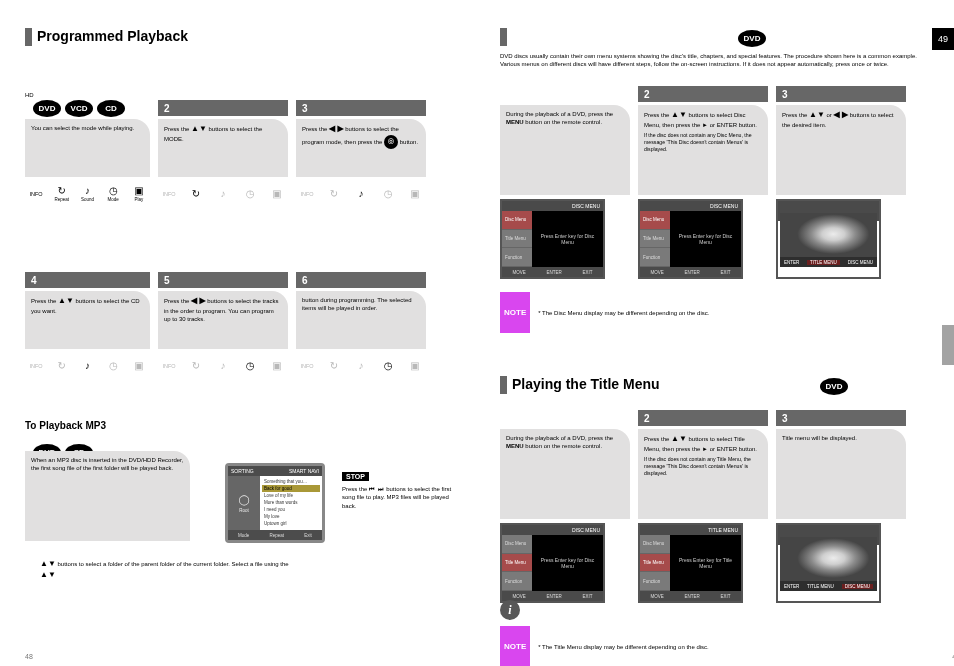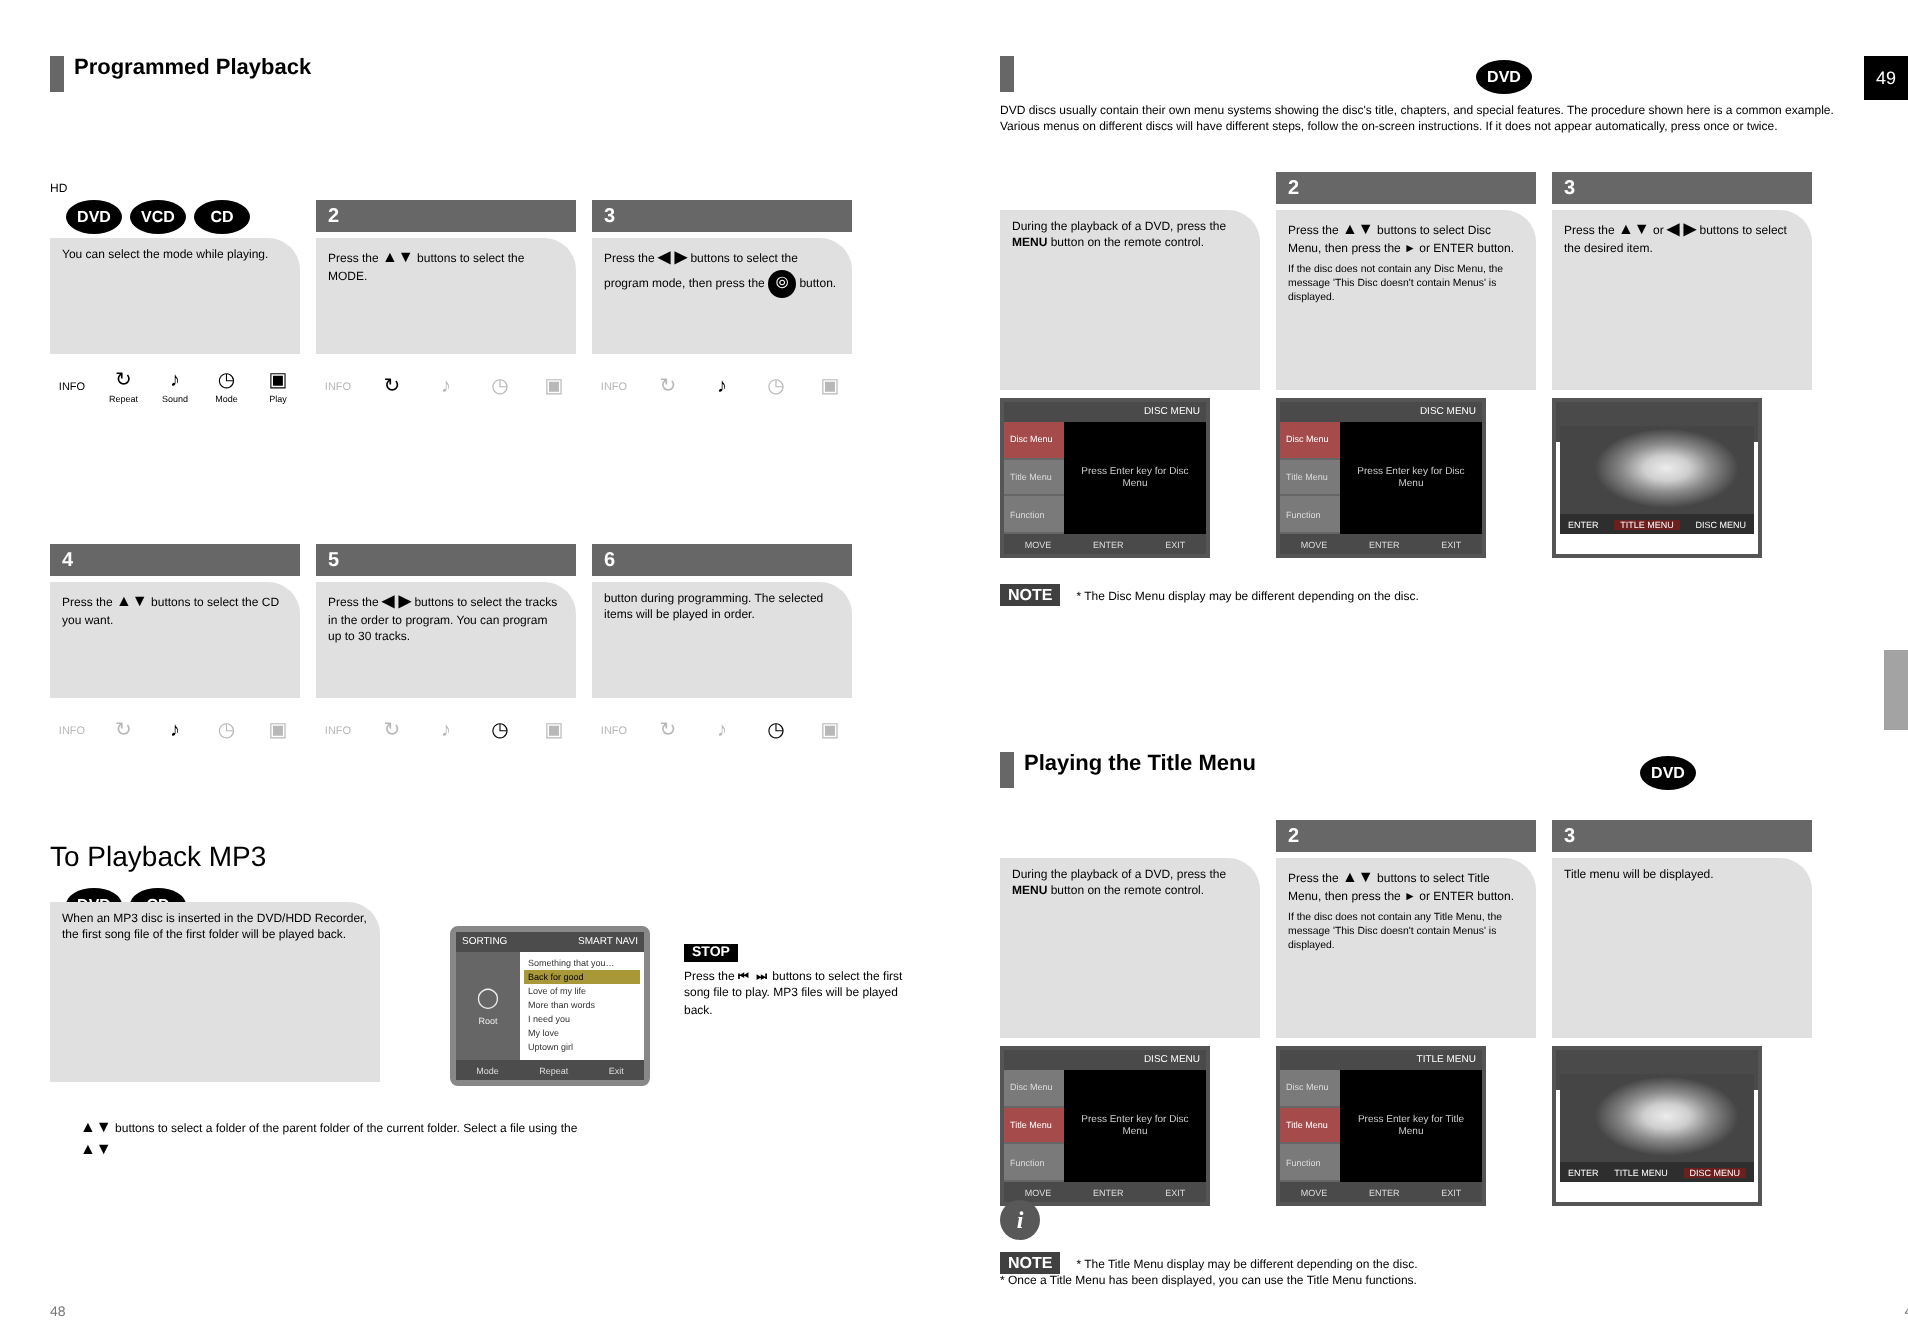--- a/index.html
+++ b/index.html
@@ -6,22 +6,22 @@
   html, body { width: 954px; height: 666px; font-family: Arial, Helvetica, sans-serif; font-size: 7px; color: #000; background: #fff; }
   .page { position: relative; width: 954px; height: 666px; }
   .col-l, .col-r { position: absolute; top: 0; width: 460px; height: 666px; }
   .col-l { left: 25px; }
   .col-r { left: 500px; }
 
   .page-tab { position: absolute; right: 0; top: 28px; width: 22px; height: 22px; background: #000; color: #fff; font-size: 9px; display: flex; align-items: center; justify-content: center; }
   .side-tab { position: absolute; right: 0; top: 325px; width: 12px; height: 40px; background: #a3a3a3; }
 
   .vbar { position: absolute; width: 7px; height: 18px; background: #676767; }
-  .section-title { position: absolute; font-size: 11px; font-weight: bold; }
-  .sub-title { font-size: 14px; font-weight: normal; }
+  .section-title { position: absolute; font-size: 14px; font-weight: bold; }
+  .sub-title { font-size: 10px; font-weight: bold; }
 
   .oval-row { position: absolute; display: flex; gap: 4px; }
   .oval { background: #000; color: #fff; border-radius: 50%; width: 28px; height: 17px; display: flex; align-items: center; justify-content: center; font-size: 8px; font-weight: bold; }
   .mode-label { position: absolute; font-size: 6px; color: #000; }
 
   .steps-row { position: absolute; display: flex; gap: 8px; }
   .step-panel { position: relative; width: 130px; }
   .step-header { background: #676767; color: #fff; font-weight: bold; font-size: 10px; height: 16px; display: flex; align-items: center; padding: 0 6px; }
   .info-box { background: #e1e0e0; height: 58px; margin-top: 3px; border-radius: 0 16px 0 0; position: relative; padding: 5px 6px; font-size: 6px; line-height: 1.35; }
   .info-box.tall { height: 90px; }
@@ -45,21 +45,21 @@
   .osd-side { width: 30px; background:#7a7a7a; display:flex; flex-direction:column; }
   .osd-side-item { flex:1; border-bottom:1px solid #666; display:flex; align-items:center; padding-left:3px; font-size:4.5px; color:#ddd; }
   .osd-side-item.hl { background:#a64b4b; color:#fff; }
   .osd-main { flex:1; background:#000; color:#ccc; display:flex; align-items:center; justify-content:center; font-size:5px; text-align:center; padding:4px; }
   .osd-foot { height: 10px; background:#4a4a4a; color:#ddd; display:flex; align-items:center; justify-content:space-around; font-size:4.5px; }
   .osd-photo-img { position:absolute; left:2px; right:2px; top:12px; bottom:20px; background: radial-gradient(ellipse 40px 22px at 55% 48%, #ececec 0%, #cfcfcf 28%, #8b8b8b 55%, #454545 90%); overflow:hidden; }
   .osd-photo-bar { position:absolute; left:2px; right:2px; bottom:10px; height:10px; background:#2e2e2e; color:#fff; display:flex; align-items:center; justify-content:space-around; font-size:4.5px; }
   .osd-photo-bar .sel { background:#6b1f1f; padding:0 3px; }
 
   .note-box { position:absolute; }
-  .note-box .note-lbl { display:inline-block; background:#404040; color:#fff; font-size:8px; font-weight:bold; padding:1px 4px; }
+  .note-box .note-lbl { display:inline-block; background:#d946ef; color:#fff; font-size:8px; font-weight:bold; padding:16px 4px; }
   .note-box .note-txt { font-size:6px; line-height:1.4; }
 
   .circ-i { display:inline-block; width:20px; height:20px; border-radius:50%; background:#585858; color:#fff; font-size:12px; font-style:italic; text-align:center; line-height:20px; font-family: Georgia, serif; font-weight:bold; }
 
   .mp3-osd { position:absolute; width:100px; height:80px; border:3px solid #888; border-radius:4px; background:#fff; }
   .mp3-top { height:10px; background:#4c4c4c; color:#fff; display:flex; align-items:center; justify-content:space-between; padding:0 3px; font-size:5px; }
   .mp3-body { position:absolute; top:10px; bottom:10px; left:0; right:0; display:flex; }
   .mp3-left { width:32px; background:#666; display:flex; flex-direction:column; align-items:center; justify-content:center; gap:3px; font-size:4.5px; color:#eee; }
   .mp3-right { flex:1; background:#fff; padding:2px; }
   .mp3-item { font-size:4.5px; padding:1px 2px; color:#333; }

